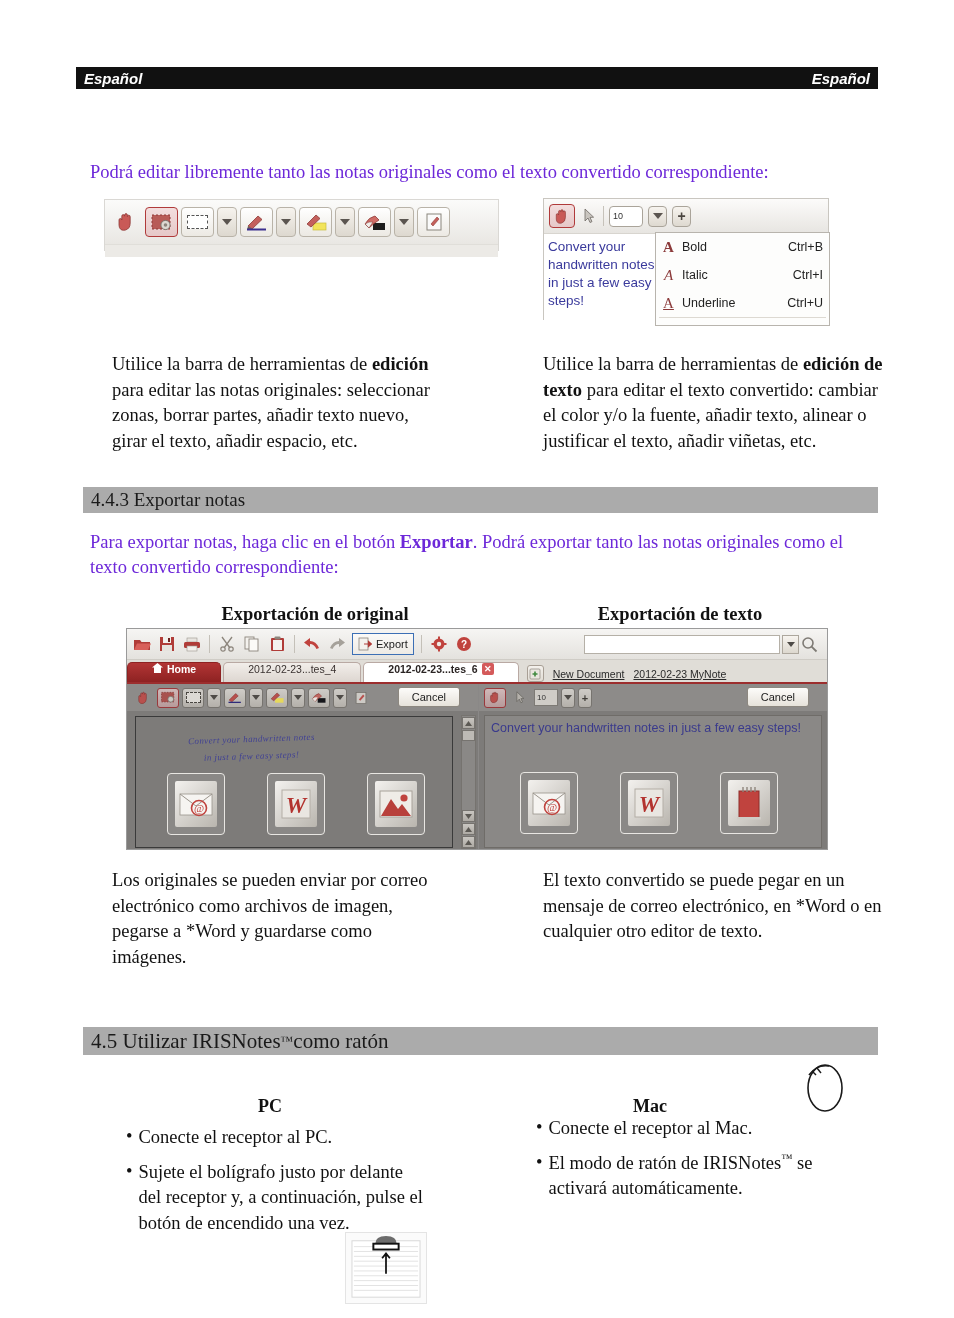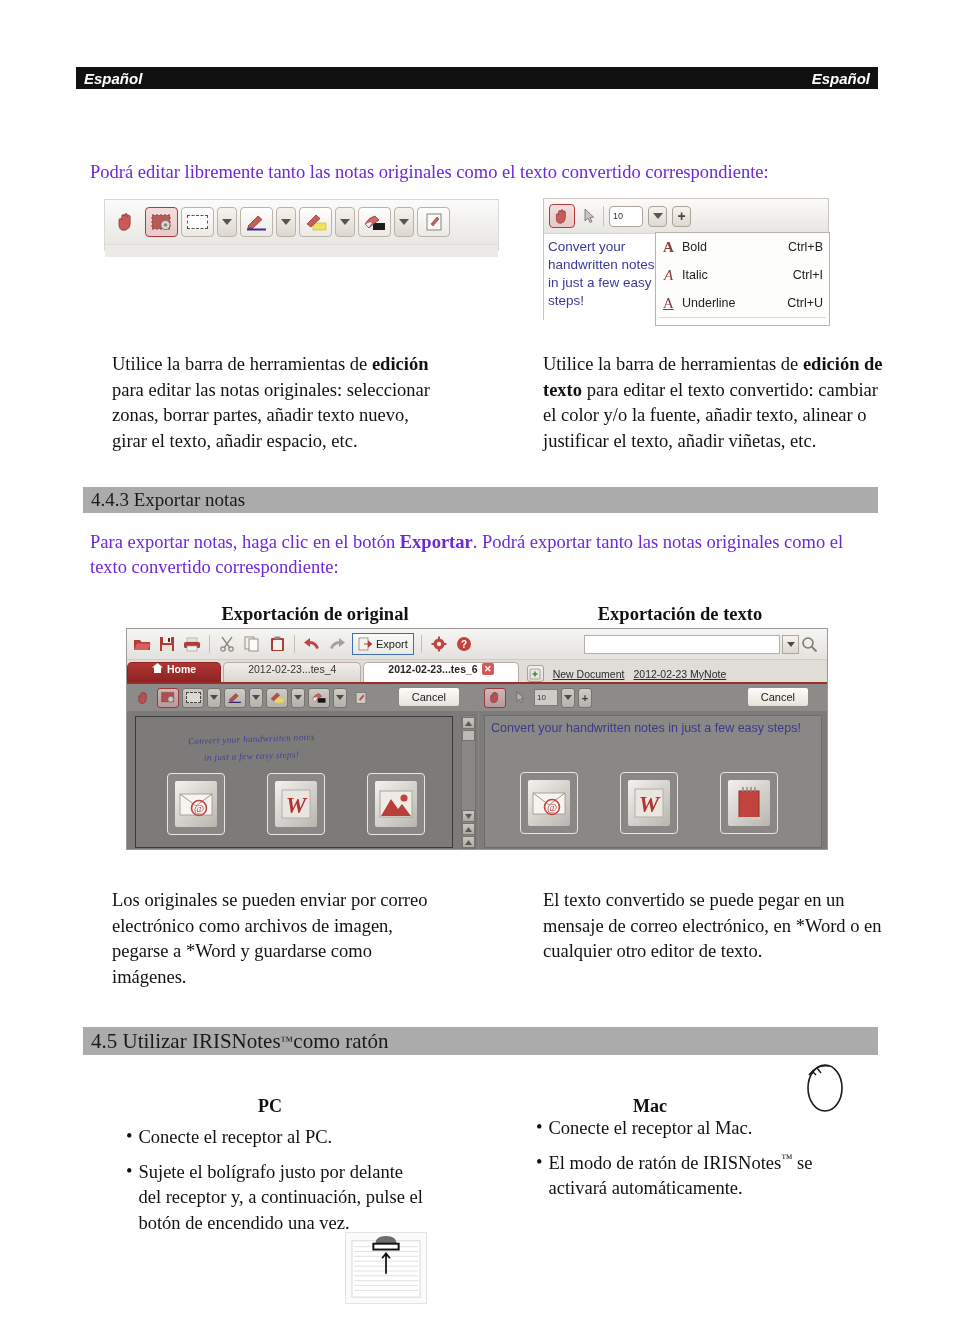--- a/index.html
+++ b/index.html
@@ -39,21 +39,21 @@
 
   .p442{left:90px;top:160px;width:790px;}
   .p443{left:90px;top:530px;width:790px;}
   .foot{left:108px;top:985px;width:790px;}
   .p45{left:88px;top:1055px;width:670px;}
 
   .col{position:absolute;font-size:18.5px;line-height:25.5px;}
   .colL{left:112px;width:330px;}
   .colR{left:512px;width:345px;margin-left:31px;}
   .c1{top:352px;}
-  .c2{top:888px;}
+  .c2{top:868px;}
 
   .chead{
     position:absolute;font-size:18.5px;font-weight:bold;text-align:center;top:604px;
   }
   .chead.l{left:150px;width:330px;}
   .chead.r{left:520px;width:320px;}
 
   
   .tbwrap{
     position:absolute;left:104px;top:199px;width:395px;height:52px;

